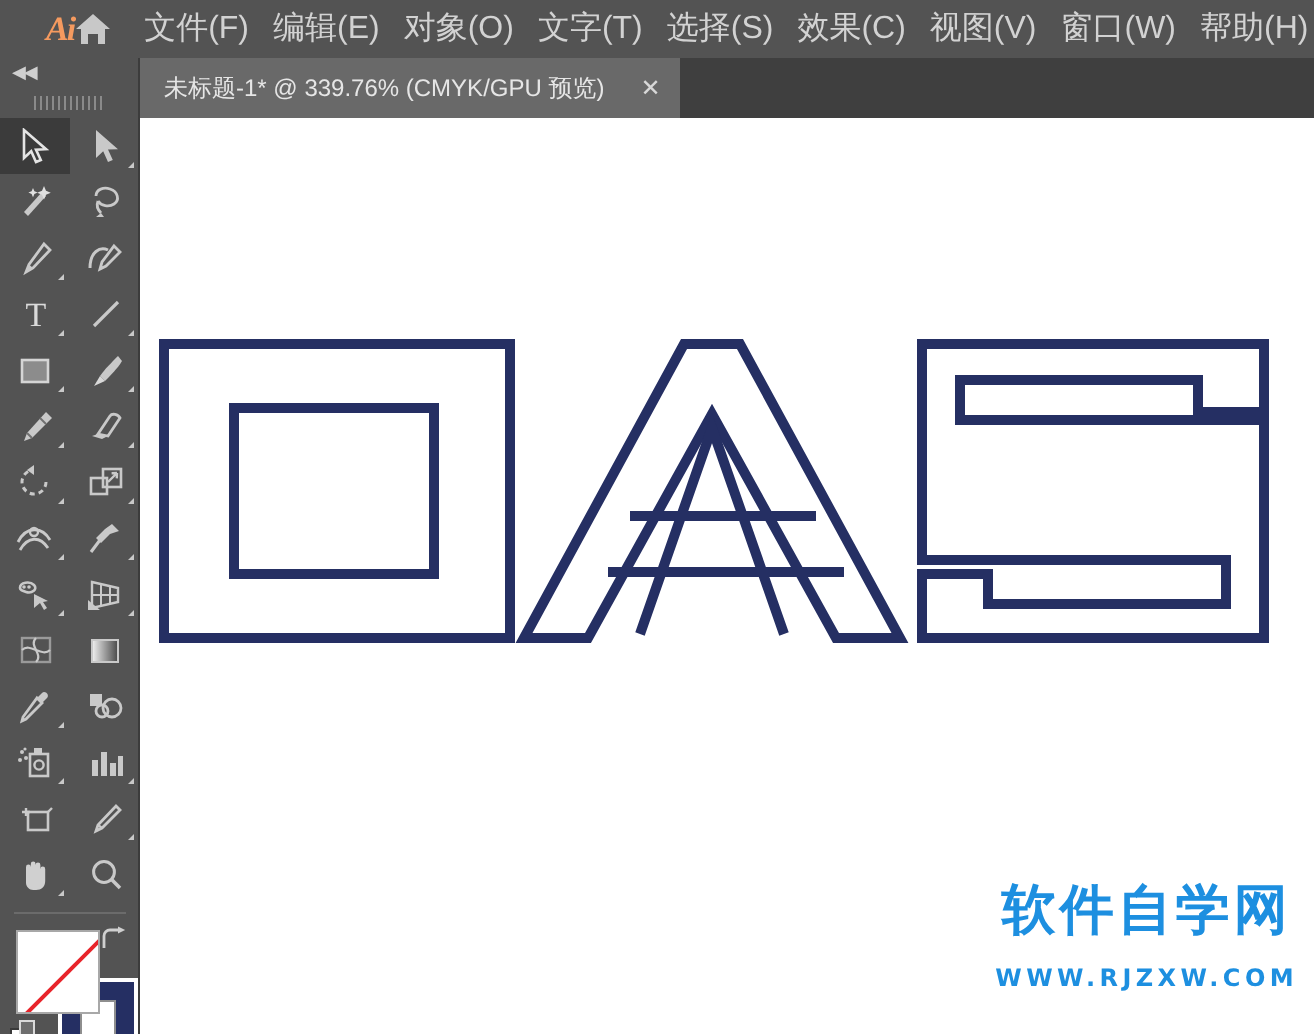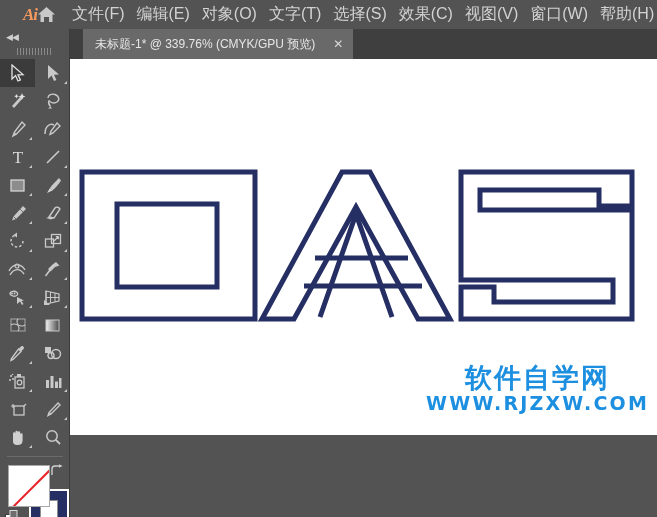--- a/index.html
+++ b/index.html
@@ -37,21 +37,21 @@
   .chev{color:#d0d0d0;font-size:10px;}
 
   
   .tabbar{
     position:absolute;left:0;top:29px;width:657px;height:30px;background:#3f3f3f;
   }
   .tabbar .tabgap{position:absolute;left:0;top:0;width:70px;height:30px;background:#535353;}
   .doc-tab{
     position:absolute;left:70px;top:0;height:30px;
     background:#696969;display:flex;align-items:center;
-    padding:0 10px 0 12px;box-sizing:border-box;margin-left:13px;
+    padding:0 10px 0 12px;box-sizing:border-box;
   }
   .doc-tab .title{color:#e6e6e6;font-size:12px;white-space:nowrap;}
   .doc-tab .tabclose{
     color:#d8d8d8;font-size:12px;margin-left:18px;cursor:pointer;line-height:1;
   }
 
   
   .toolpanel{
     position:absolute;left:0;top:29px;width:70px;height:488px;background:#535353;
     border-right:1px solid #3c3c3c;box-sizing:border-box;
@@ -92,34 +92,34 @@
   }
   .fs-stroke .hole{
     position:absolute;left:9px;top:9px;right:9px;bottom:9px;
     background:#ffffff;box-shadow:0 0 0 1px #8e8e8e inset;
   }
   .fs-swap{position:absolute;right:6px;top:2px;}
   .fs-default{position:absolute;left:5px;top:49px;}
 
   
   .canvas-wrap{
-    position:absolute;left:70px;top:59px;width:587px;height:376px;
+    position:absolute;left:70px;top:59px;width:587px;height:458px;
     background:#ffffff;overflow:hidden;
   }
   .art{position:absolute;left:0;top:0;width:587px;height:458px;}
   .watermark{
     position:absolute;right:8px;bottom:22px;text-align:center;user-select:none;
   }
   .wm-cn{
     font-size:27px;font-weight:bold;color:#1d8fe0;letter-spacing:2px;line-height:1;
     font-family:"DejaVu Sans","Liberation Sans",sans-serif;
   }
   .wm-en{
-    font-size:19px;font-weight:bold;color:#1d8fe0;letter-spacing:2.2px;
-    margin-top:3px;line-height:1;font-family:"DejaVu Sans","Liberation Sans",sans-serif;
+    font-size:12px;font-weight:bold;color:#1d8fe0;letter-spacing:2.2px;
+    margin-top:14px;line-height:1;font-family:"DejaVu Sans","Liberation Sans",sans-serif;
   }
 </style>
 </head>
 <body>
 
 <div id="app">
 
   <div class="menubar">
     <div class="ai-logo">Ai</div>
     <div class="home-btn">

